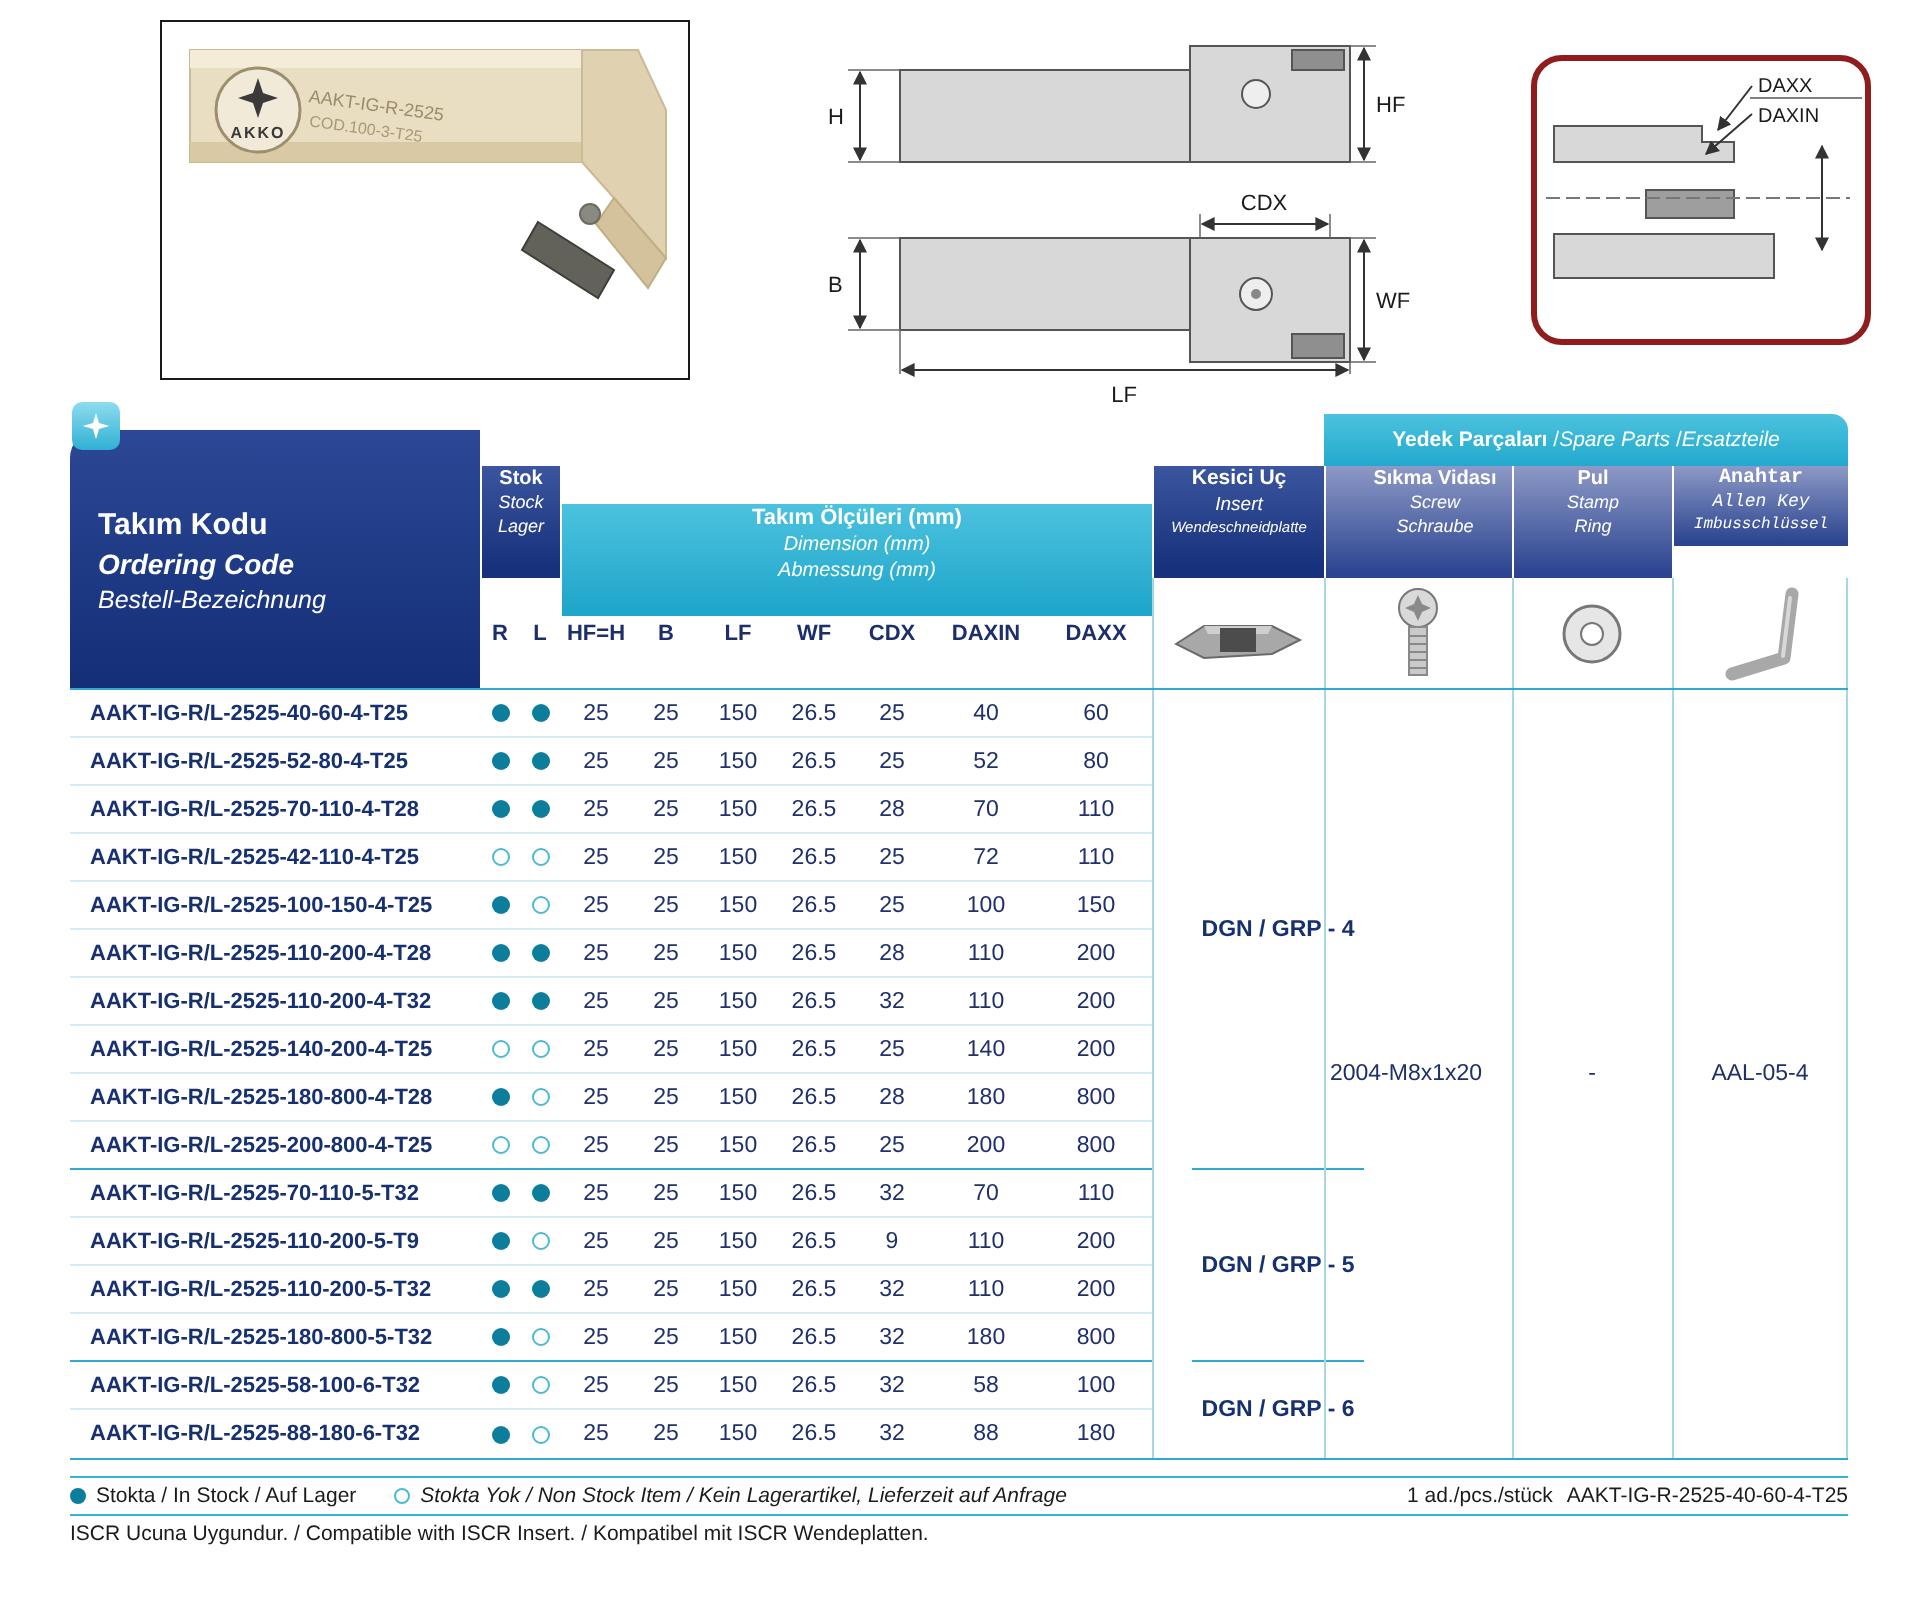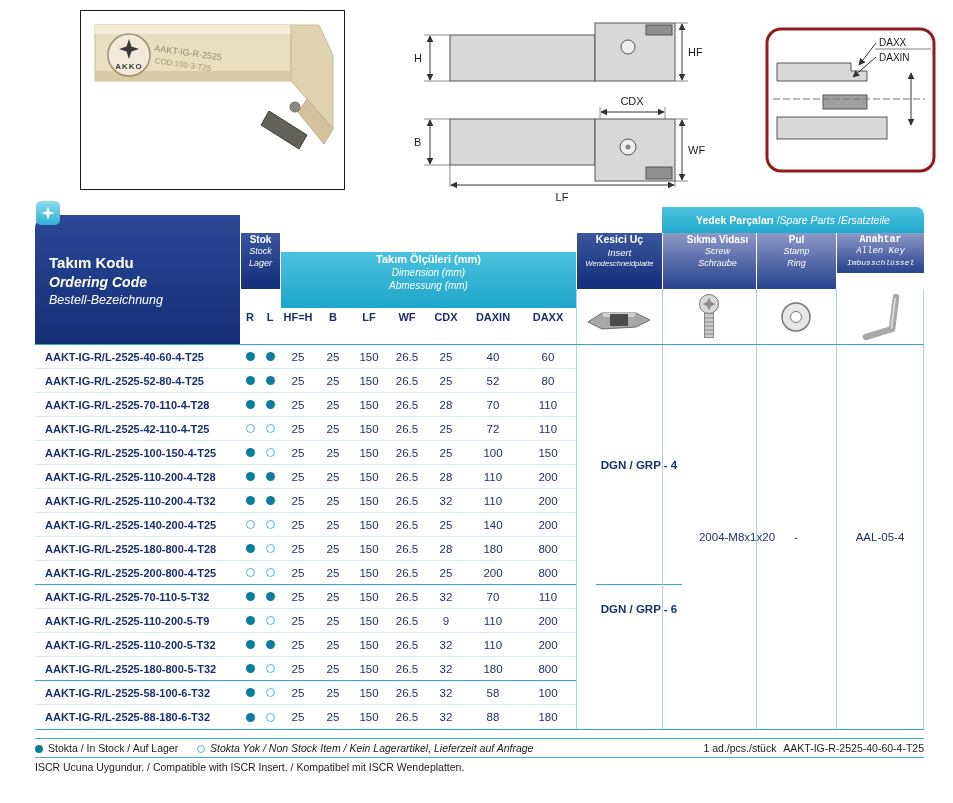--- a/index.html
+++ b/index.html
@@ -511,23 +511,24 @@
       <div class="celln c-lf">150</div>
       <div class="celln c-wf">26.5</div>
       <div class="celln c-cdx">32</div>
       <div class="celln c-daxin">88</div>
       <div class="celln c-daxx">180</div>
     </div>
     </div>
 
   <div class="abs grpcol">
       <div class="grp grp-line" style="height: 240px;">DGN / GRP - 4</div>
+      <div class="grp grp-line" style="height: 96px;">DGN / GRP - 5</div>
       <div class="grp" style="height: 48px;">DGN / GRP - 6</div>
     </div>
-  <div class="abs vbox" style="left:690px;top:345px;width:94px;height:384px;">
+  <div class="abs vbox" style="left:656px;top:345px;width:94px;height:384px;">
     <span>2004-M8x1x20</span>
   </div>
   <div class="abs vbox" style="left:756px;top:345px;width:80px;height:384px;">
     <span>-</span>
   </div>
   <div class="abs vbox" style="left:836px;top:345px;width:88px;height:384px;">
     <span>AAL-05-4</span>
   </div>
 
   <div class="vline" style="left:576px;top:289px;height:440px;"></div>

